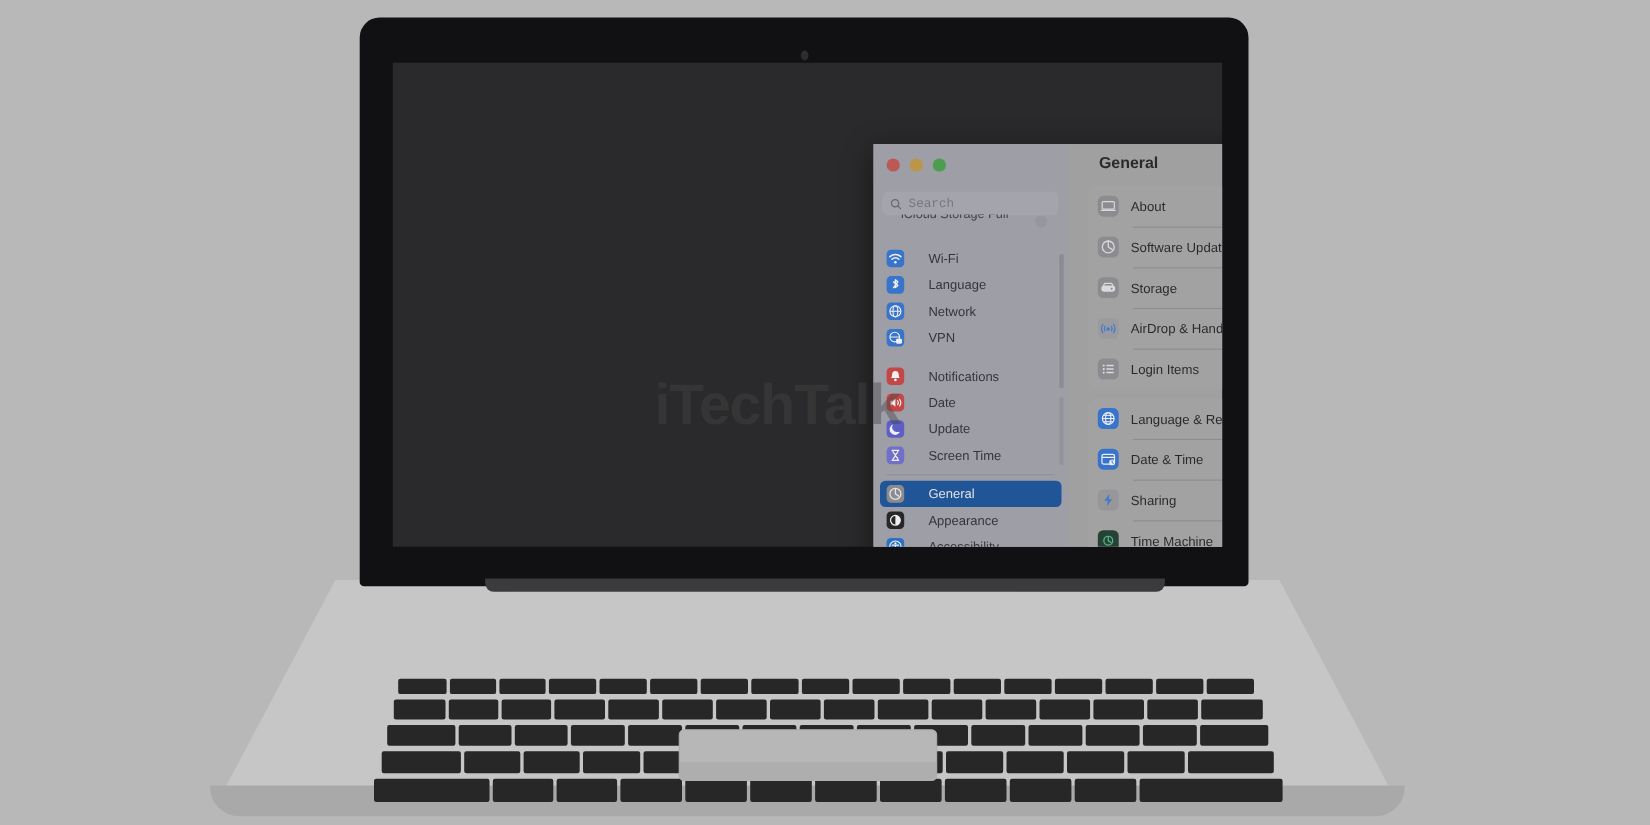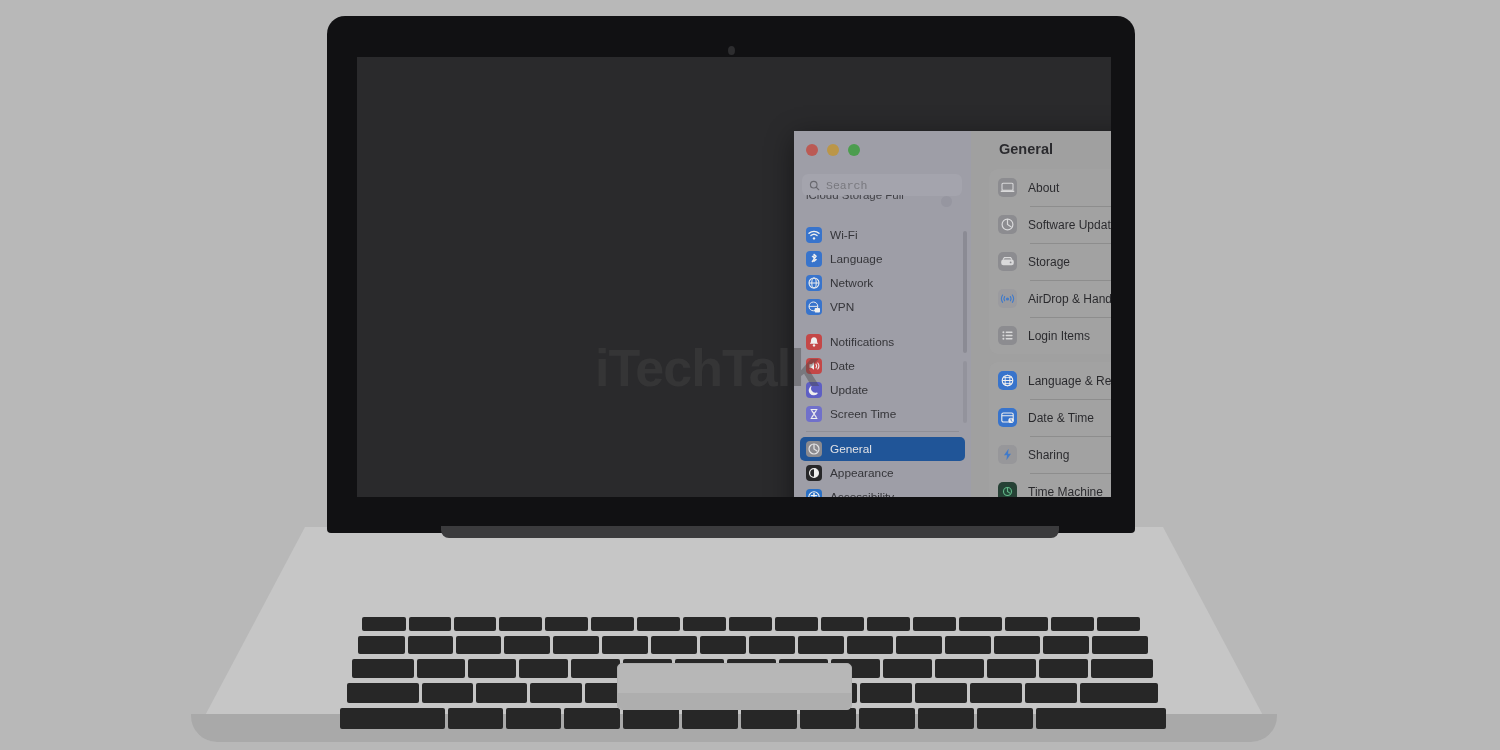--- a/index.html
+++ b/index.html
@@ -70,29 +70,29 @@
     background: #aaaab4; border-radius: 6px; display: flex; align-items: center;
     padding: 0 7px; gap: 6px;
   }
   .search-txt { font-size: 11.5px; color: #78787f; font-family: Liberation Mono, monospace; }
   .mag { width: 11px; height: 11px; flex: 0 0 auto; }
 
   .icloud-row {
     position: absolute; left: 12px; top: 64px; width: 152px; height: 18px;
     overflow: hidden; color: #3a3a40; font-size: 11.5px; line-height: 12px;
   }
-  .icloud-row span { position: relative; top: -6px; }
+  .icloud-row span { position: relative; top: -6px; margin-left: 13px; }
   .icloud-badge {
     position: absolute; right: 6px; top: 1px; width: 11px; height: 11px;
     border-radius: 50%; background: #9a9aa6;
   }
 
   .side-list { position: absolute; left: 0; top: 92px; width: 177px; }
   .side-item {
-    display: flex; align-items: center; gap: 8px;
+    display: flex; align-items: center; gap: 22px;
     height: 24px; margin: 0 6px; padding: 0 6px; border-radius: 5px;
     font-size: 11.8px; color: #2c2c31; white-space: nowrap;
   }
   .side-item.active { background: #14509c; color: #f0f0f4; }
   .side-gap { height: 11px; }
   .side-sep { height: 1px; margin: 5px 12px; background: rgba(0,0,0,.10); }
   .sico { width: 16px; height: 16px; border-radius: 4px; flex: 0 0 auto; position: relative; }
 
   .side-scroll {
     position: absolute; right: 4px; top: 100px; width: 4px; height: 122px;

